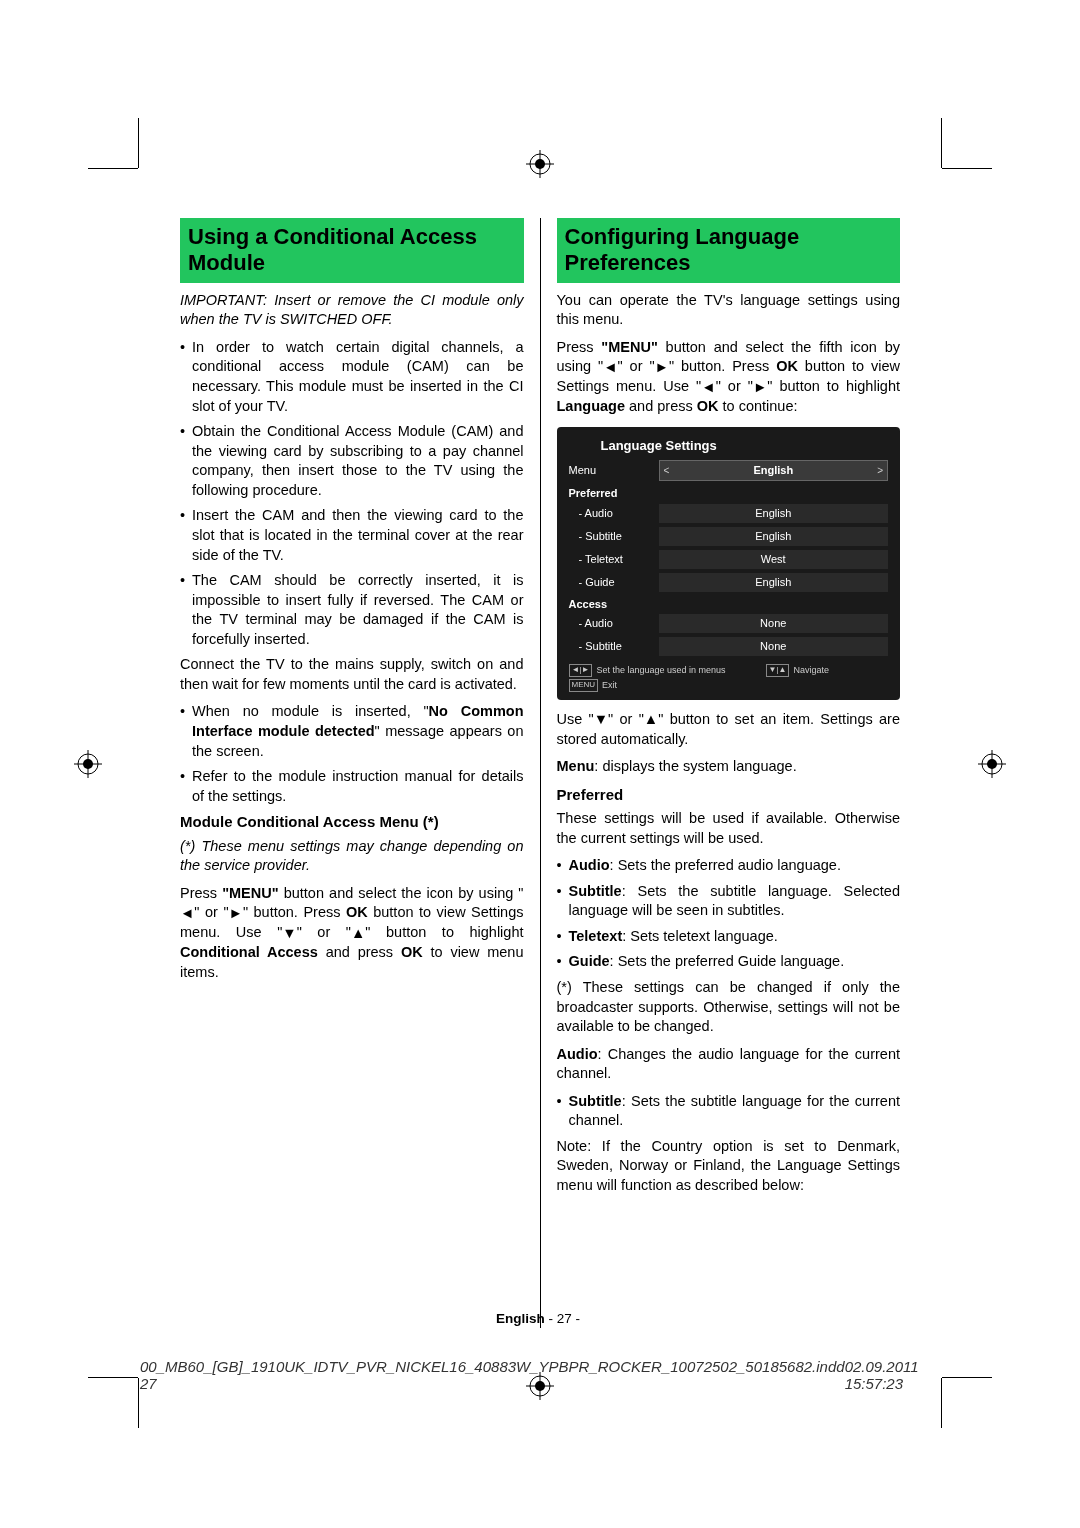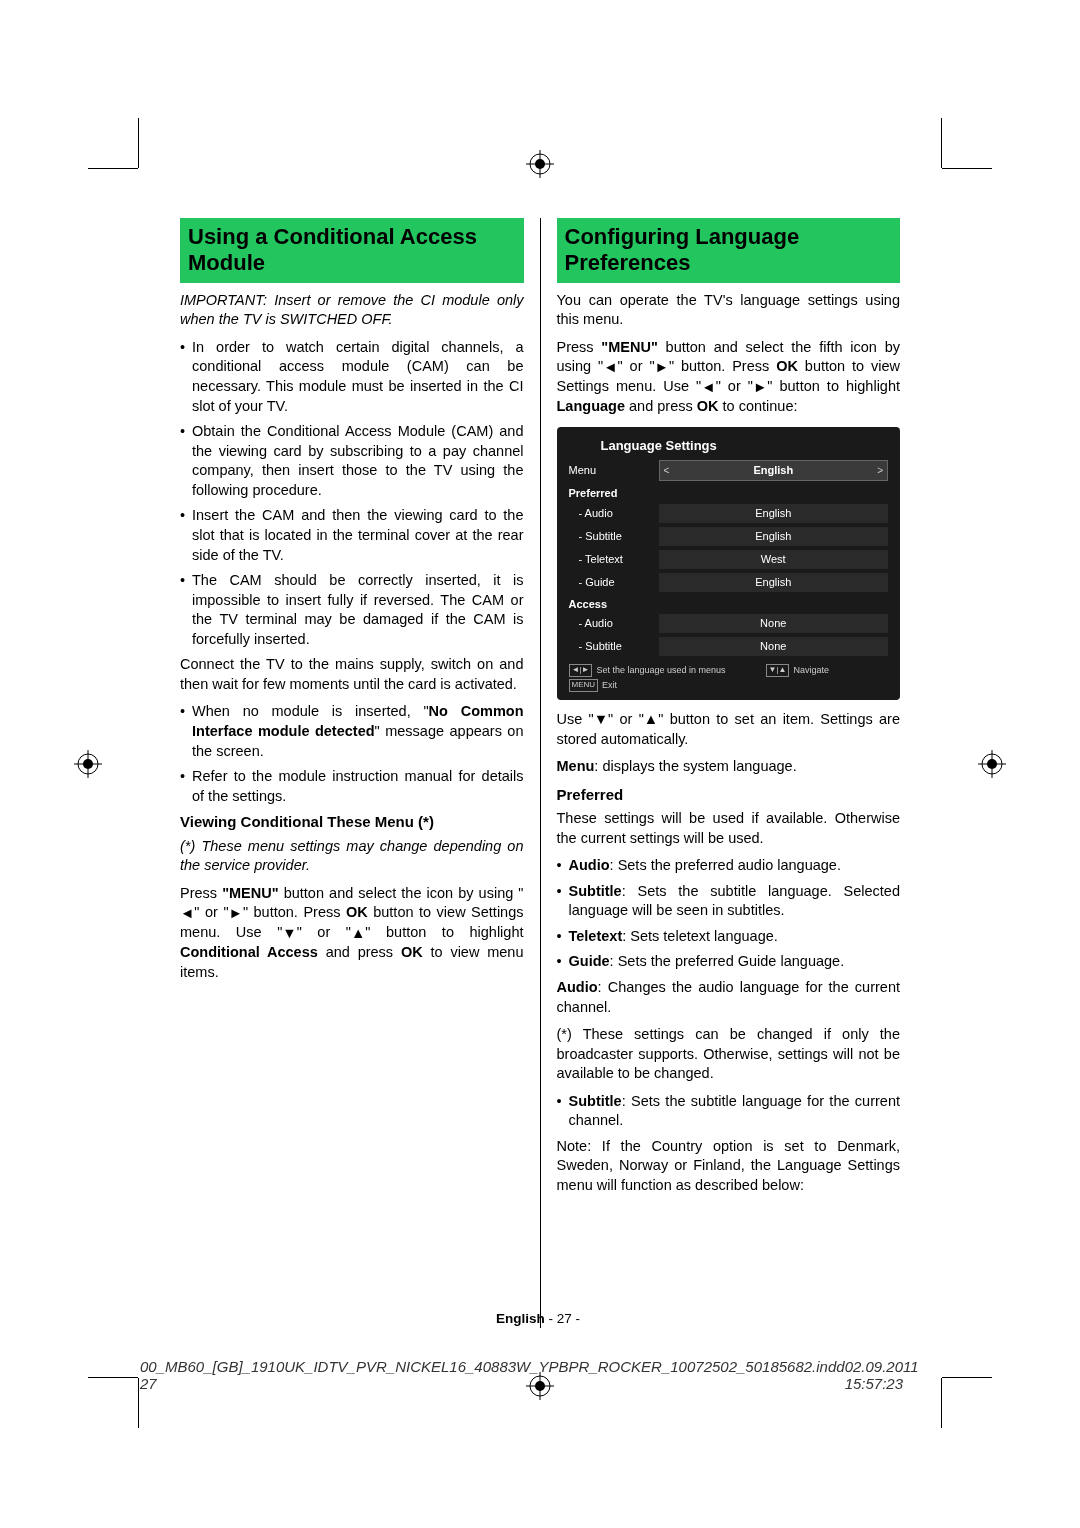--- a/index.html
+++ b/index.html
@@ -225,21 +225,21 @@
         </div>
       <p class="para">Connect the TV to the mains supply, switch on and then wait for few moments until the card is activated.</p>
       <div class="bullet">
           <span class="dot">•</span>
           <span class="txt"><span>When no module is inserted, "</span><b>No Common Interface module detected</b><span>" message appears on the screen.</span></span>
         </div>
       <div class="bullet">
           <span class="dot">•</span>
           <span class="txt">Refer to the module instruction manual for details of the settings.</span>
         </div>
-      <div class="sub-h">Viewing Conditional These Menu (*)</div>
+      <div class="sub-h">Module Conditional Access Menu (*)</div>
       <p class="para boldit">(*) These menu settings may change depending on the service provider.</p>
       <p class="para">
         <span>Press </span><b>"MENU"</b><span> button and select the icon by using "</span><span class="arrow-glyph">◄</span><span>" or "</span><span class="arrow-glyph">►</span><span>" button. Press </span><b>OK</b><span> button to view Settings menu. Use "</span><span class="arrow-glyph">▼</span><span>" or "</span><span class="arrow-glyph">▲</span><span>" button to highlight </span><b>Conditional Access</b><span> and press </span><b>OK</b><span> to view menu items.</span>
       </p>
     </div>
 
     <div class="col-divider"></div>
 
     <div class="col">
       <h2 class="section-title">Configuring Language Preferences</h2>
@@ -317,22 +317,22 @@
           <span class="txt"><b>Subtitle</b><span>: Sets the subtitle language. Selected language will be seen in subtitles.</span></span>
         </div>
       <div class="bullet">
           <span class="dot">•</span>
           <span class="txt"><b>Teletext</b><span>: Sets teletext language.</span></span>
         </div>
       <div class="bullet">
           <span class="dot">•</span>
           <span class="txt"><b>Guide</b><span>: Sets the preferred Guide language.</span></span>
         </div>
+      <p class="para">(*) These settings can be changed if only the broadcaster supports. Otherwise, settings will not be available to be changed.</p>
       <p class="para"><b>Audio</b><span>: Changes the audio language for the current channel.</span></p>
-      <p class="para">(*) These settings can be changed if only the broadcaster supports. Otherwise, settings will not be available to be changed.</p>
       <div class="bullet">
           <span class="dot">•</span>
           <span class="txt"><b>Subtitle</b><span>: Sets the subtitle language for the current channel.</span></span>
         </div>
       <p class="para italic">Note: If the Country option is set to Denmark, Sweden, Norway or Finland, the Language Settings menu will function as described below:</p>
     </div>
   </div>
 
   <div class="page-footer">
     <b>English</b><span>   - 27 -</span>

